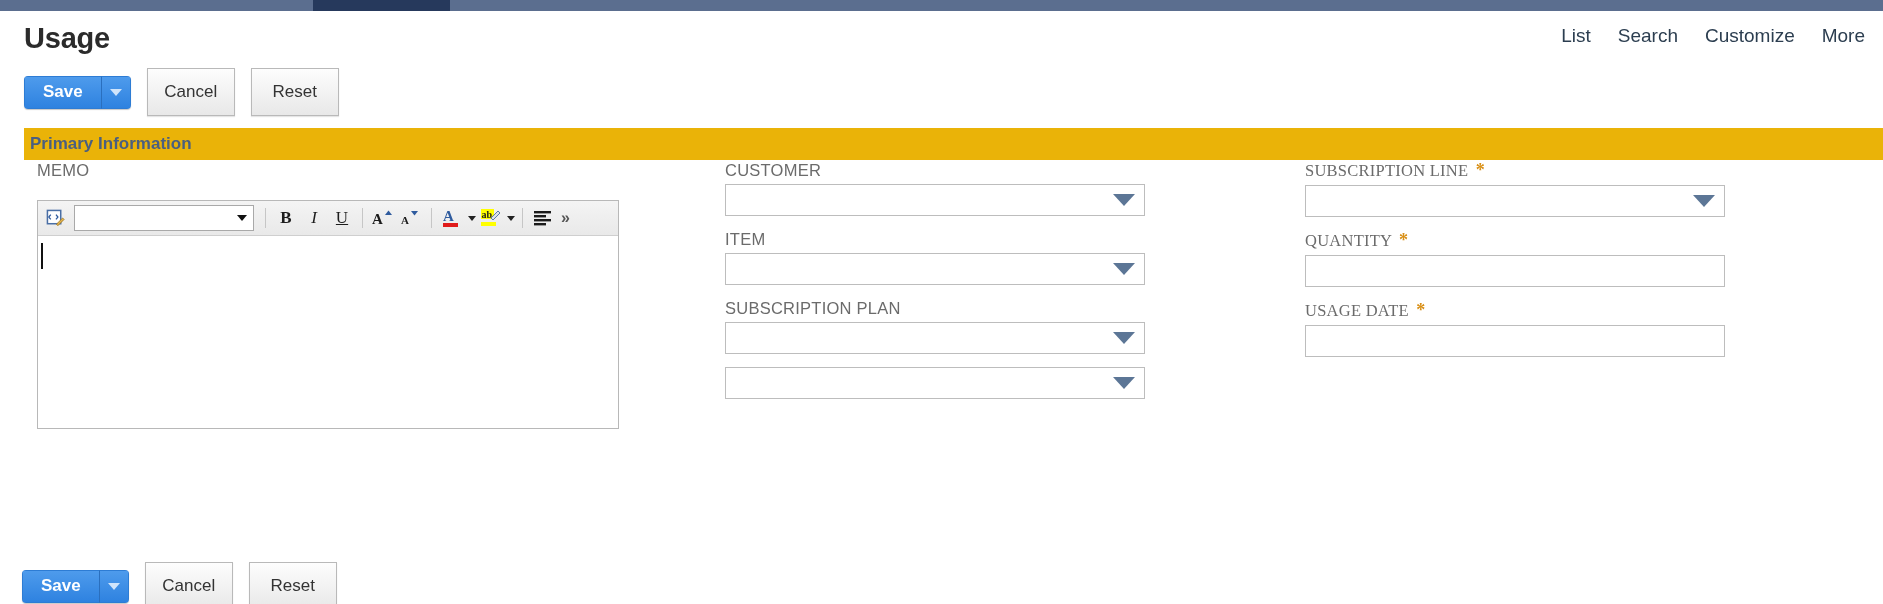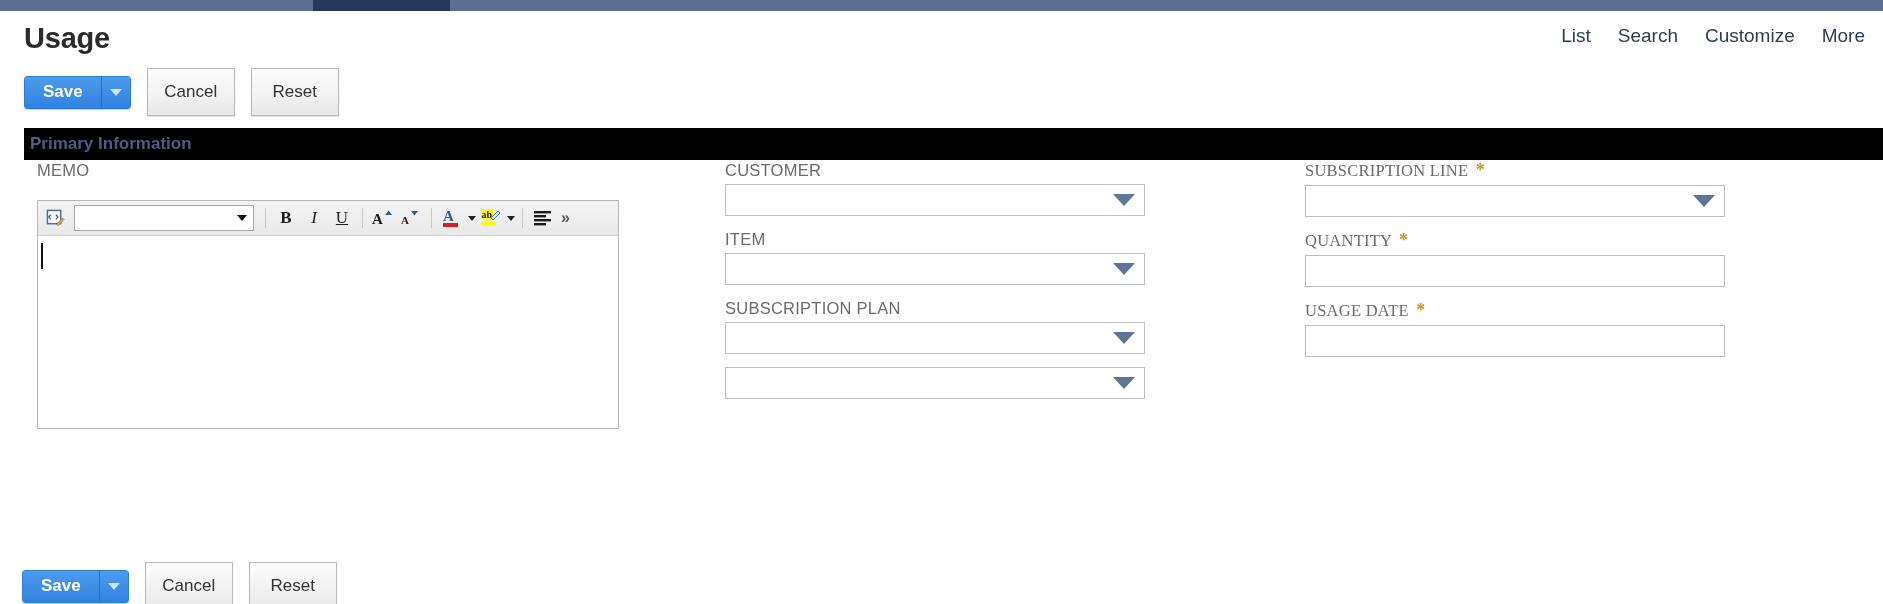--- a/index.html
+++ b/index.html
@@ -131,21 +131,21 @@
     box-shadow: 0 1px 1px rgba(0,0,0,.10);
   }
 
   
   .section-bar {
     position: absolute;
     left: 24px;
     top: 128px;
     width: 1859px;
     height: 32px;
-    background: #000000;
+    background: #eab308;
     box-sizing: border-box;
   }
   .section-bar .label {
     position: absolute;
     left: 6px;
     top: 6px;
     font-size: 17px;
     font-weight: bold;
     color: #4a5f80;
   }

